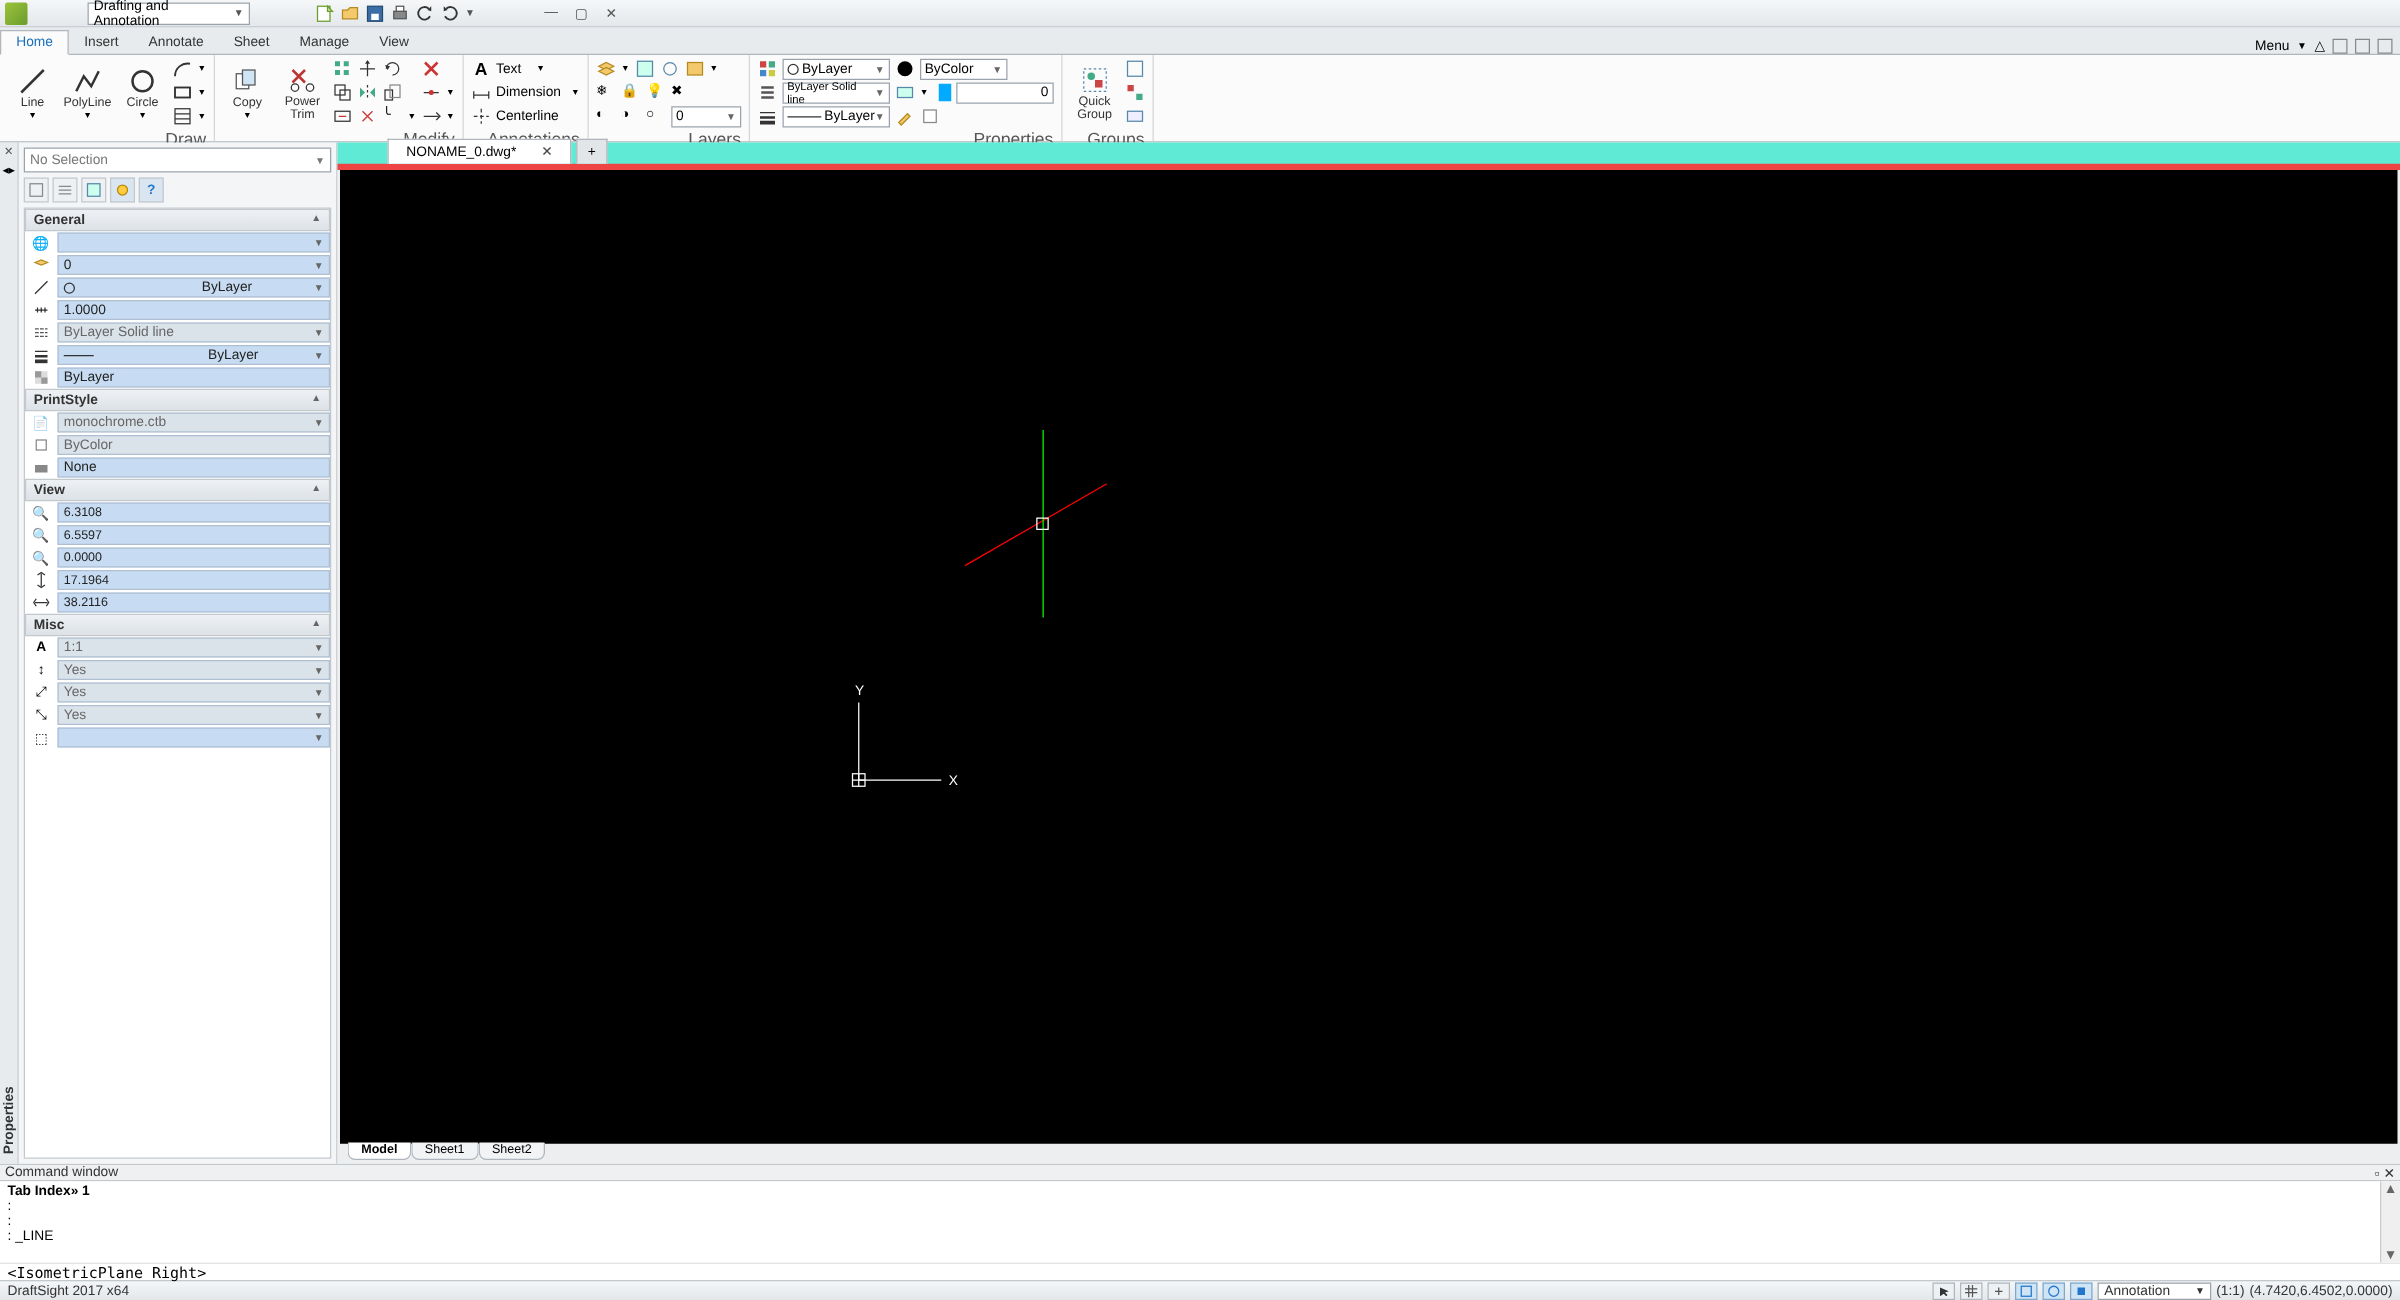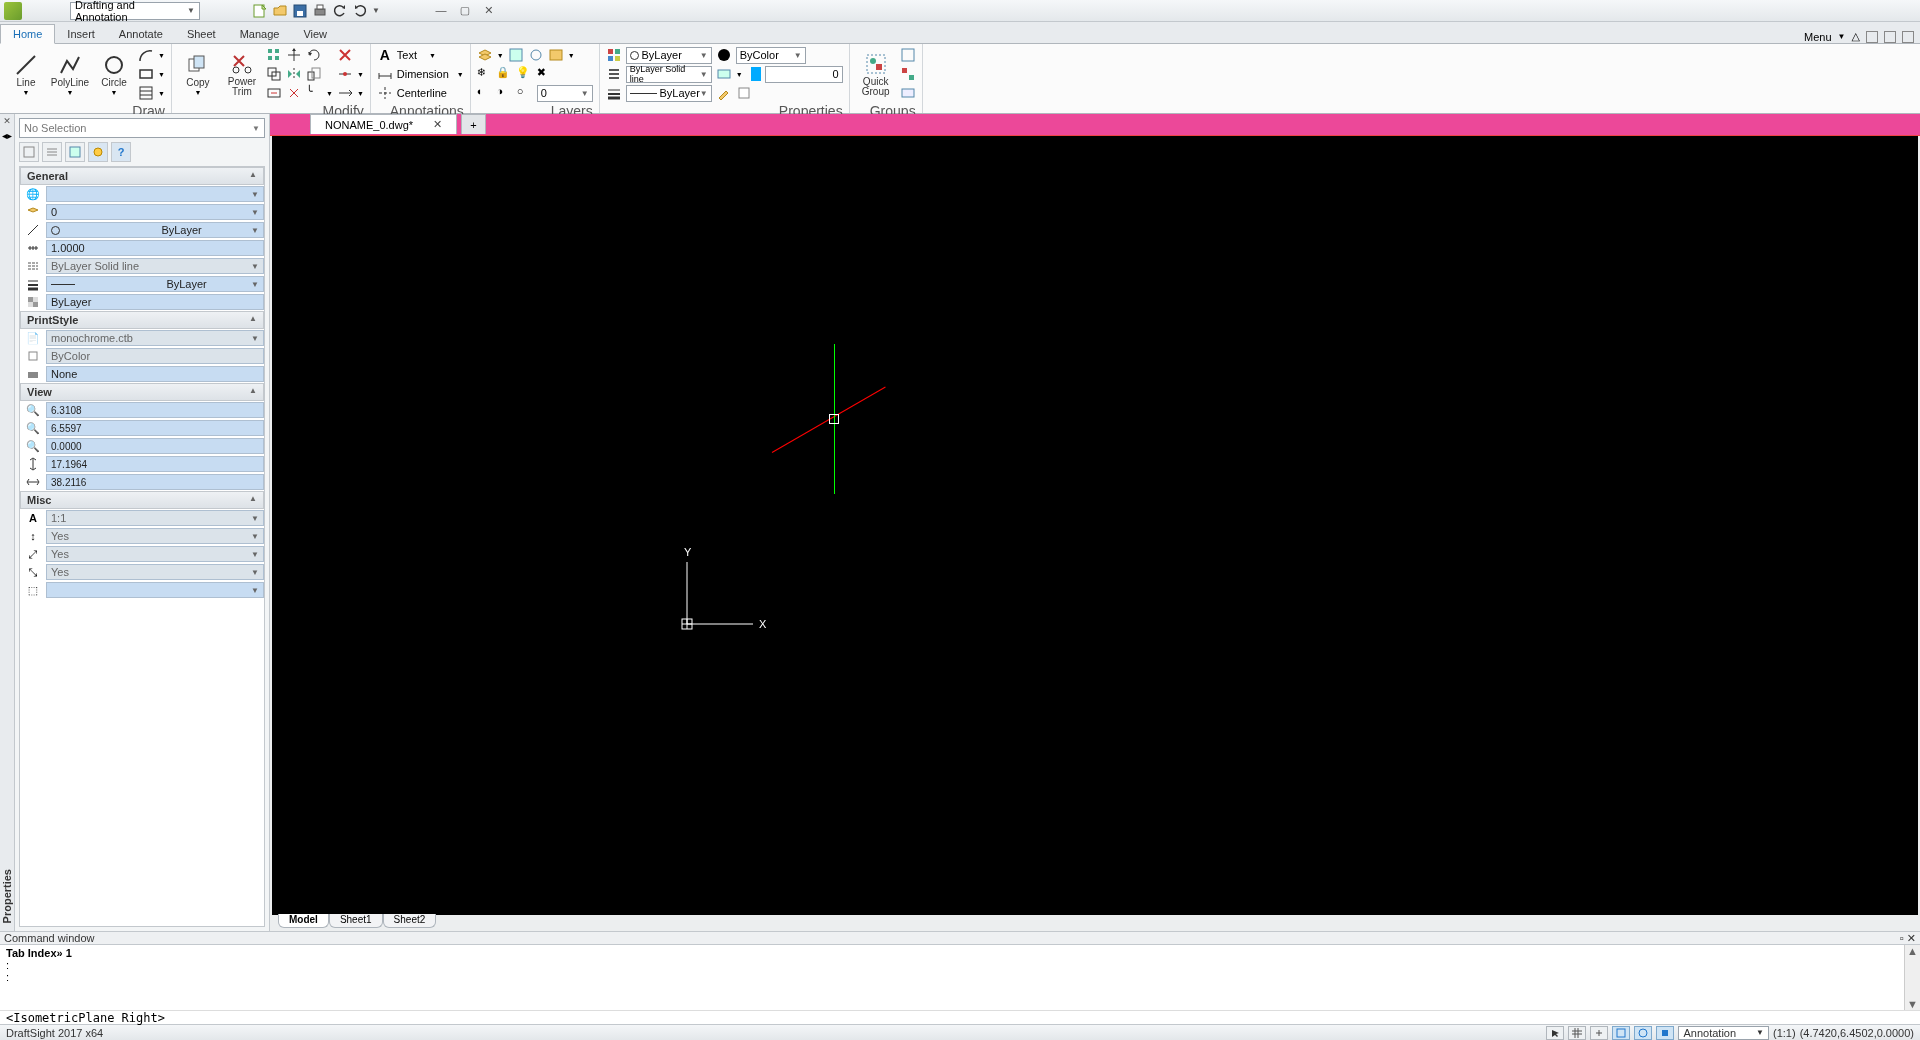--- a/index.html
+++ b/index.html
@@ -58,21 +58,21 @@
 .pp-grp { background:linear-gradient(#eef1f4,#dde2e7); border:1px solid #c3c8cd; padding:2px 6px; display:flex; justify-content:space-between; font-weight:bold; color:#333;}
 .pp-grp .ar{ font-size:8px; color:#666;}
 .pp-row { display:flex; align-items:center; height:18px; }
 .pp-row .ic{ width:26px; display:flex; justify-content:center; }
 .pp-row .val{ flex:1; height:16px; background:#c7dcf2; border:1px solid #aebfd1; display:flex; align-items:center; padding:0 4px; font-size:10px; color:#222;}
 .pp-row .val.dd{ justify-content:space-between;}
 .pp-row .val.disabled{ background:#dbe3ea; color:#666;}
 .pp-row .val .arr{ font-size:8px; color:#666;}
 
 .canvaswrap { flex:1; display:flex; flex-direction:column; background:#eceeef;}
-.filetabs { height:22px; background:#ec4899; border-bottom:1px solid #ef4444; display:flex; padding-left:40px;}
+.filetabs { height:22px; background:#5eead4; border-bottom:5px solid #ef4444; display:flex; align-items:flex-end; padding-left:40px;}
 .filetab { background:#fff; border:1px solid #b0b6bc; border-bottom:none; padding:2px 14px; display:flex; align-items:center; gap:20px; height:20px;}
 .filetab .x{ color:#444;}
 .filetab.add{ padding:2px 8px; margin-left:4px; background:#e3e6e9;}
 .canvas { flex:1; background:#000; position:relative; margin:0 2px;}
 .sheettabs { height:16px; display:flex; gap:0; padding-left:8px; align-items:flex-start;}
 .sheettab{ background:#f2f3f5; border:1px solid #aeb5bc; border-top:none; padding:0 10px; height:14px; font-size:10px; border-radius:0 0 6px 6px; position:relative; top:-1px;}
 .sheettab.active{ background:#fff; font-weight:bold;}
 
 
 .cmdhdr { height:14px; background:#eef0f2; border-top:1px solid #c3c8cd; border-bottom:1px solid #c3c8cd; padding:0 4px; display:flex; justify-content:space-between; align-items:center; font-size:10px; color:#333;}
@@ -793,20 +793,21 @@
 </div>
 
 <div class="cmdhdr">
   <span>Command window</span>
   <span><span>▫</span> <span>✕</span></span>
 </div>
 <div class="cmdwin">
   <div><b>Tab Index» 1</b></div>
   <div>:</div>
   <div>:</div>
+  <div>: _LINE</div>
   <div class="sb"><span>▲</span><span>▼</span></div>
 </div>
 <div class="isoline">&lt;IsometricPlane Right&gt;</div>
 
 <div class="statusbar">
   <span>DraftSight 2017 x64</span>
   <div class="right">
     <div class="stbtn">
         <svg width="10" height="10">
           <path d="M2 2 L2 9 L5 7 L7 9 L8 8 L6 6 L9 5 Z" fill="#333"></path>

